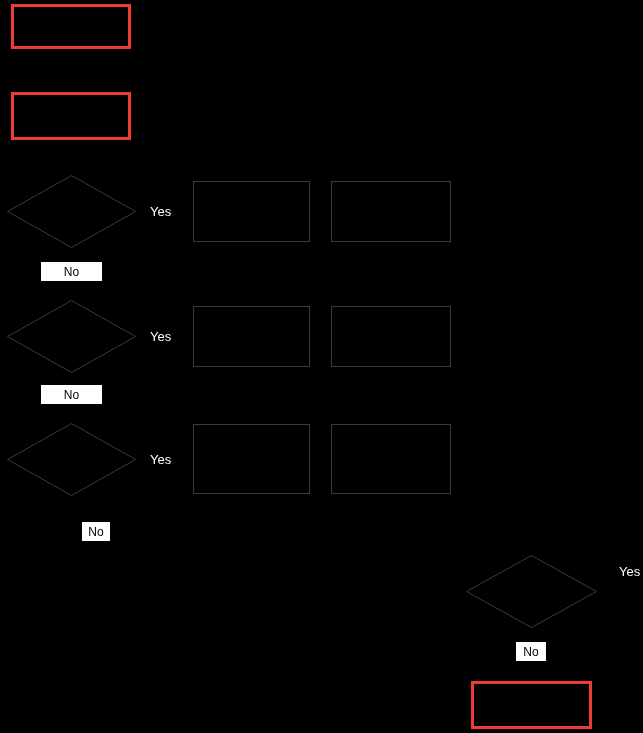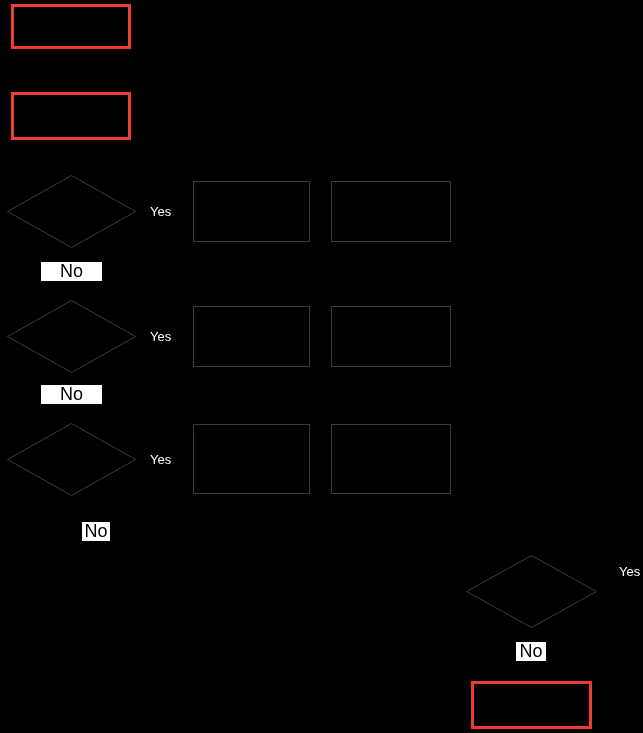--- a/index.html
+++ b/index.html
@@ -49,21 +49,21 @@
     color:var(--yes-text);
     font-size:13px;
     line-height:18px;
     white-space:nowrap;
   }
   .no-label{
     position:absolute;
     height:19px;
     background:var(--no-box-bg);
     color:var(--no-box-text);
-    font-size:18px;
+    font-size:12px;
     display:flex;
     align-items:center;
     justify-content:center;
   }
 </style>
 </head>
 <body>
 
 <div class="canvas">
 

